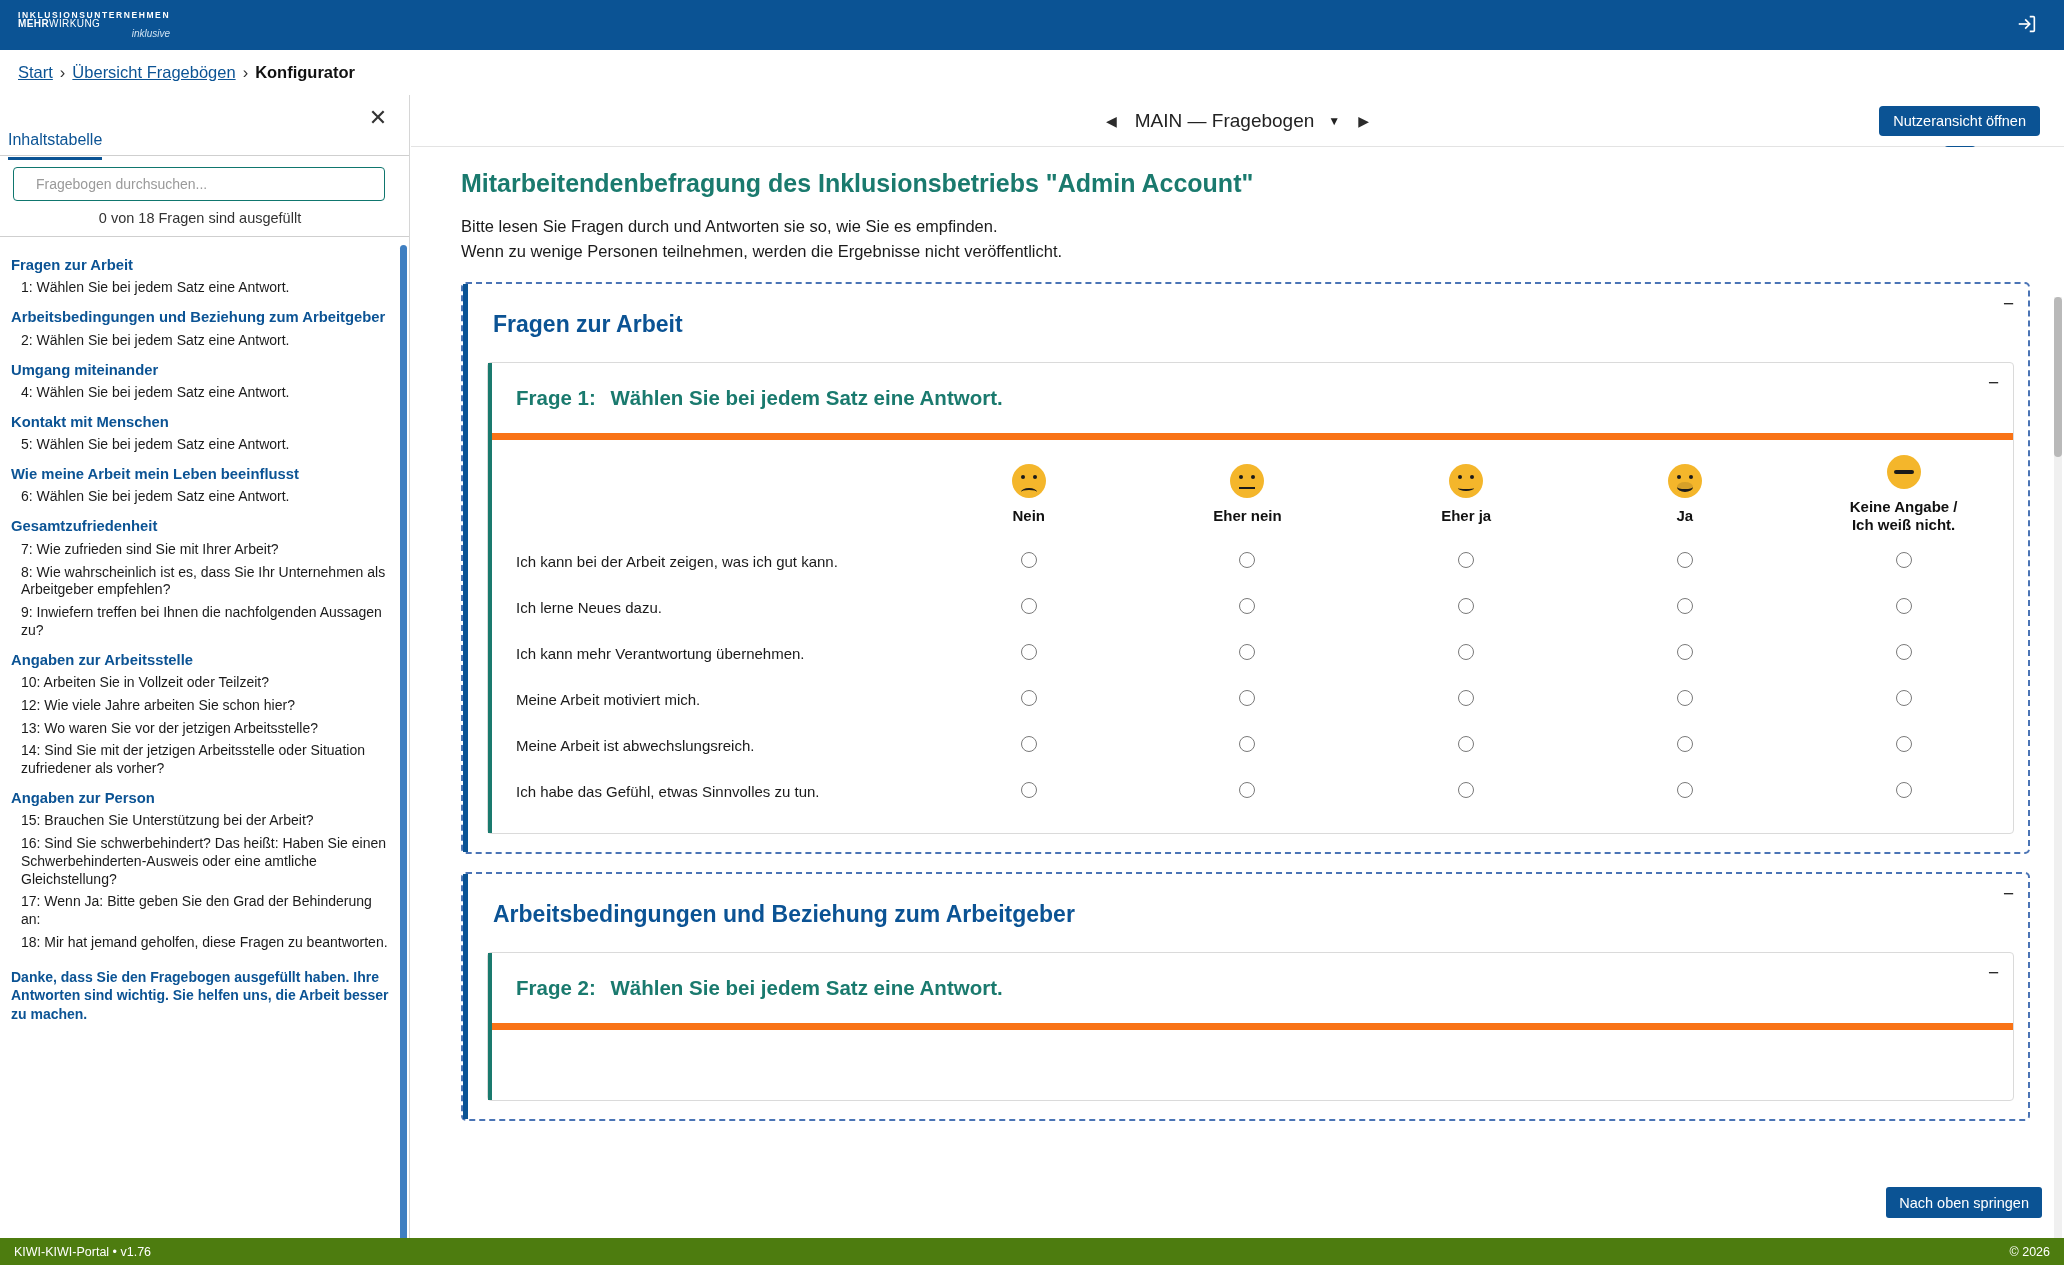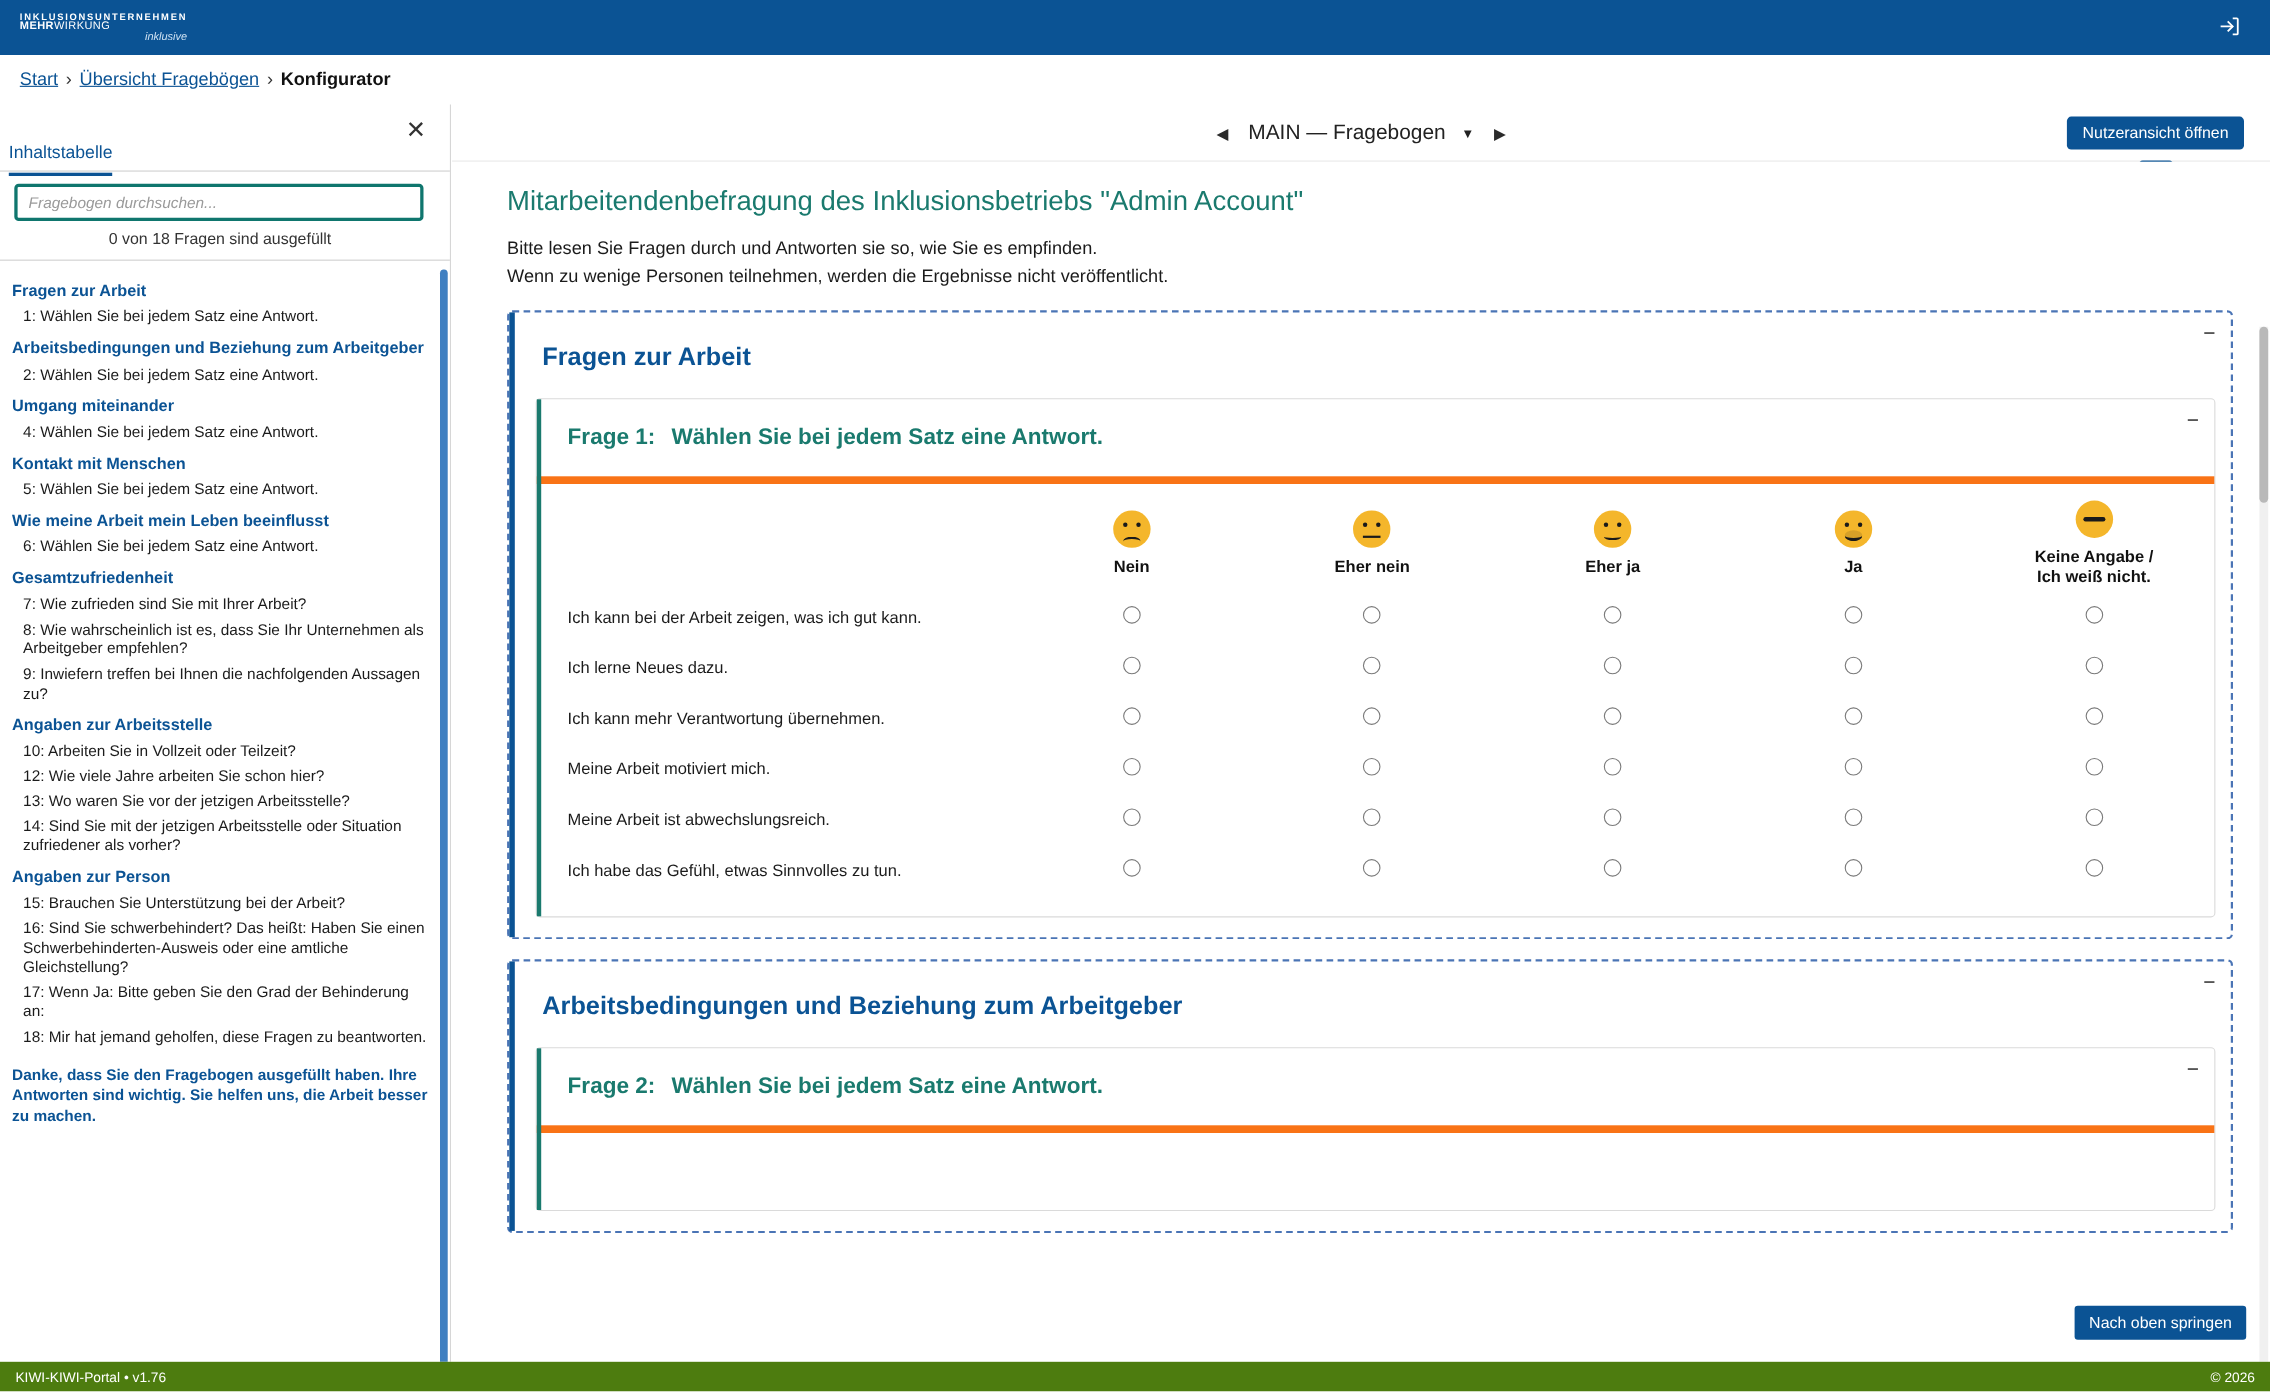--- a/index.html
+++ b/index.html
@@ -59,24 +59,23 @@
   .sidebar-tab {
     position: absolute; top: 36px; left: 8px;
     font-size: 16px; color: #0b5394; padding-bottom: 8px;
     border-bottom: 3px solid #0b5394; cursor: pointer;
   }
   .sidebar-divider {
     position: absolute; top: 60px; left: 0; width: 410px; height: 1px; background: #cfcfcf;
   }
   .search-wrap { position: absolute; top: 72px; left: 13px; width: 372px; }
   .search-input {
-    width: 372px; height: 34px; border: 3px solid #0f766e; border-radius: 4px;
-    padding: 0 10px; font-size: 14px; color: #333; outline: none;
+    width: 372px; height: 34px; border: 1px solid #0f766e; border-radius: 4px;
+    padding: 0 22px; font-size: 14px; color: #333; outline: none;
     font-family: "Liberation Sans", sans-serif;
-    font-style: italic;
   }
   .search-input::placeholder { color: #9a9a9a; }
   .progress-text {
     position: absolute; top: 115px; left: 0; width: 400px; text-align: center;
     font-size: 14.5px; color: #333;
   }
   .sidebar-divider2 {
     position: absolute; top: 141px; left: 0; width: 410px; height: 1px; background: #cfcfcf;
   }
 
@@ -138,21 +137,21 @@
     border-radius: 50%;
   }
 
   
   .content {
     position: absolute; top: 147px; left: 411px; width: 1653px; height: 1091px;
     background: #ffffff; overflow: hidden;
   }
   .content-inner { padding: 22px 34px 0 50px; }
   .survey-title {
-    font-size: 25px; font-weight: normal; color: #1a7a6e; margin: 0 0 16px 0;
+    font-size: 25px; font-weight: bold; color: #1a7a6e; margin: 0 0 16px 0;
   }
   .survey-intro { font-size: 16.5px; color: #1b1b1b; line-height: 1.5; margin-bottom: 18px; }
 
   .section-card {
     border: 2px dashed #4a74b5; border-radius: 5px; margin-bottom: 18px;
     position: relative; background: #fff;
   }
   .section-bar { position: absolute; left: 0; top: 0; bottom: 0; width: 5px; background: #0b5394; }
   .collapse-minus {
     position: absolute; right: 14px; top: 10px; font-size: 19px; color: #2b2b2b; cursor: pointer;

